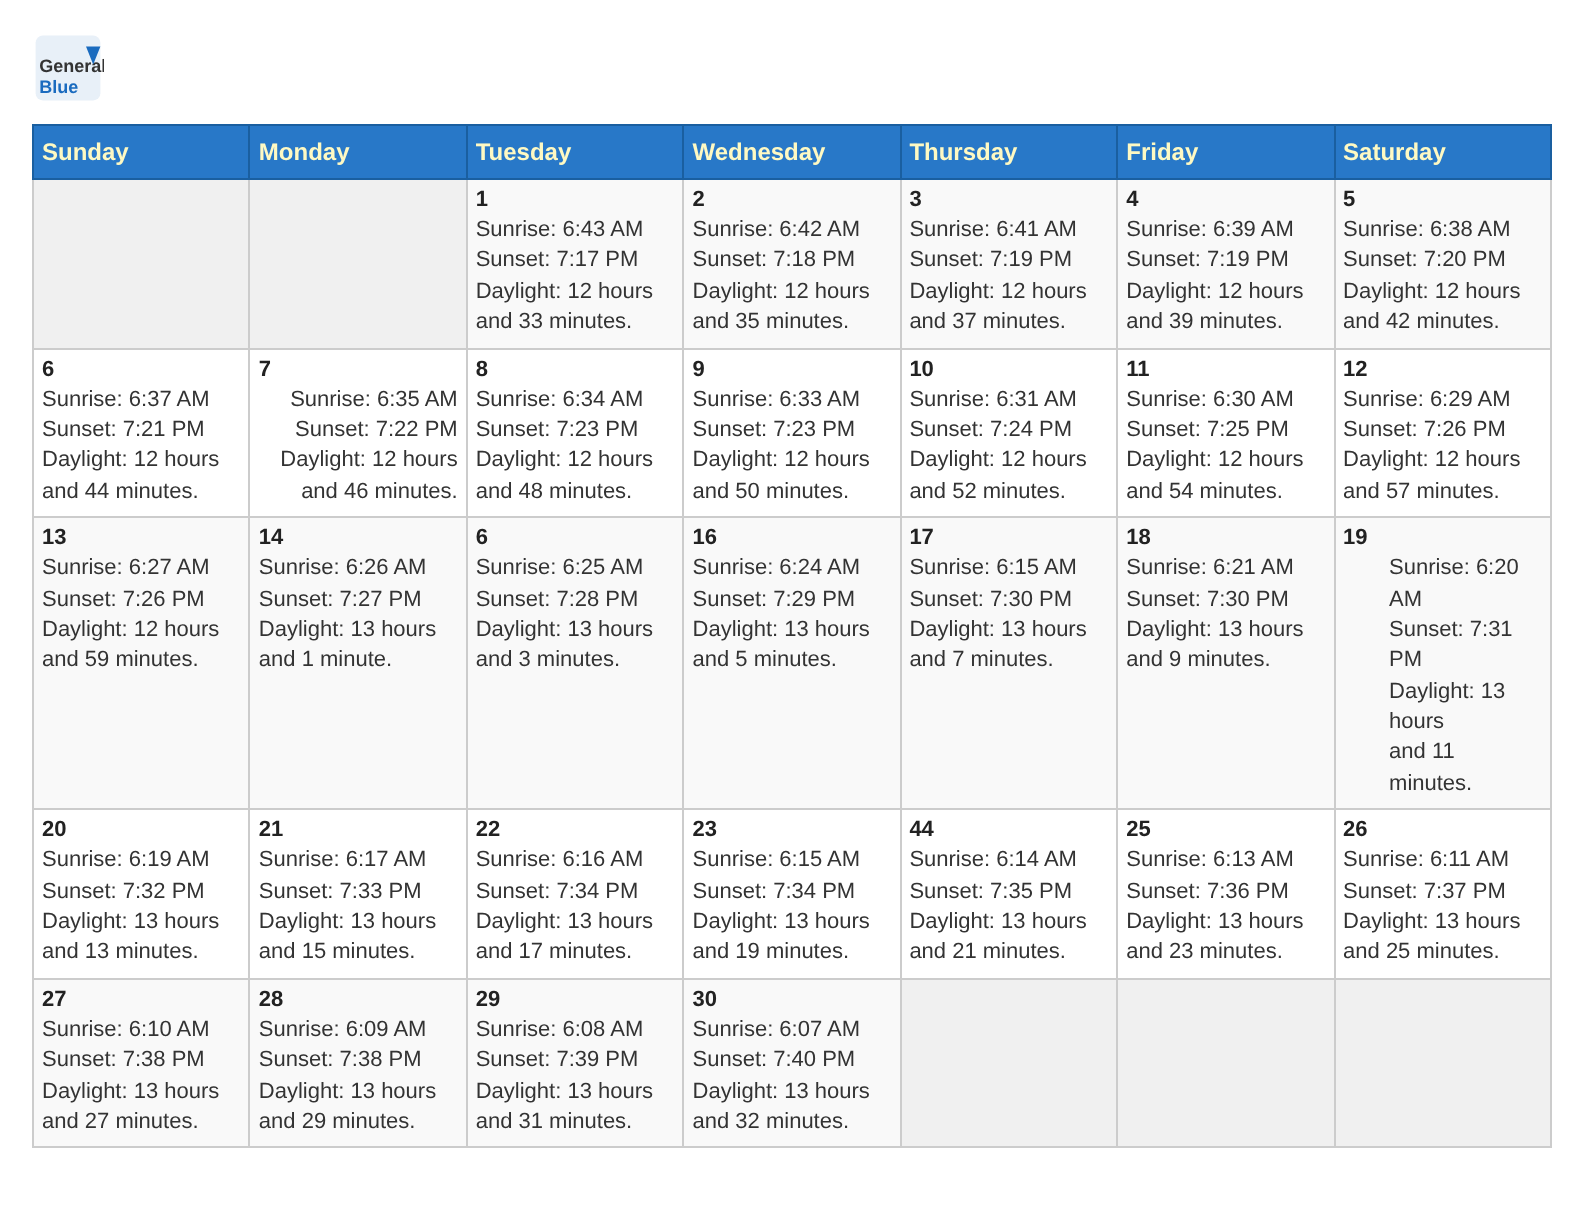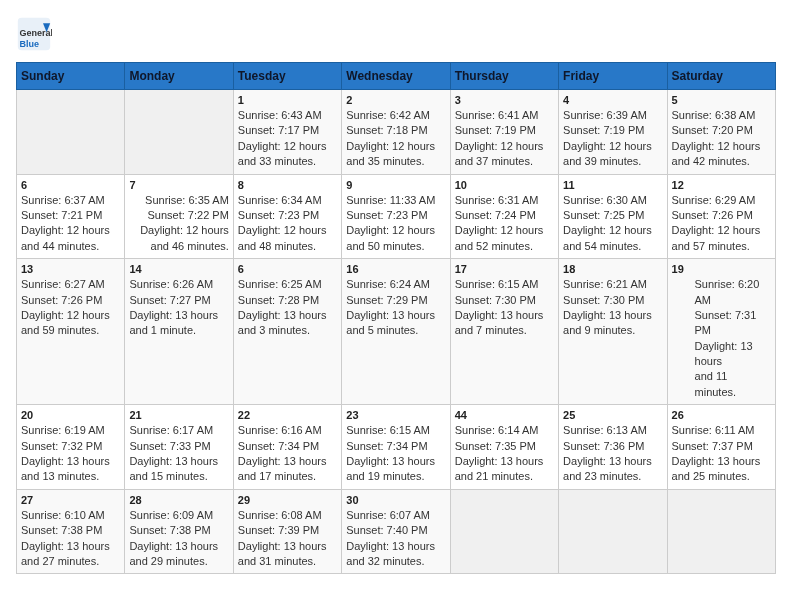--- a/index.html
+++ b/index.html
@@ -46,21 +46,21 @@
       font-size: 14px;
       color: #555;
     }
     table {
       width: 100%;
       border-collapse: collapse;
       font-size: 10px;
     }
     thead th {
       background-color: #2878c8;
-      color: #0f172a;
+      color: #fef9c3;
       padding: 6px 4px;
       text-align: left;
       font-size: 12px;
       border: 1px solid #1a5fa0;
     }
     tbody td {
       border: 1px solid #ccc;
       vertical-align: top;
       padding: 4px;
       height: 80px;
@@ -176,21 +176,21 @@
         </td>
         <td>
           <div class="day-num">8</div>
           <div class="day-info" style="white-space: pre-line;">Sunrise: 6:34 AM
 Sunset: 7:23 PM
 Daylight: 12 hours
 and 48 minutes.</div>
         </td>
         <td>
           <div class="day-num">9</div>
-          <div class="day-info" style="white-space: pre-line;">Sunrise: 11:33 AM
+          <div class="day-info" style="white-space: pre-line;">Sunrise: 6:33 AM
 Sunset: 7:23 PM
 Daylight: 12 hours
 and 50 minutes.</div>
         </td>
         <td>
           <div class="day-num">10</div>
           <div class="day-info" style="white-space: pre-line;">Sunrise: 6:31 AM
 Sunset: 7:24 PM
 Daylight: 12 hours
 and 52 minutes.</div>

